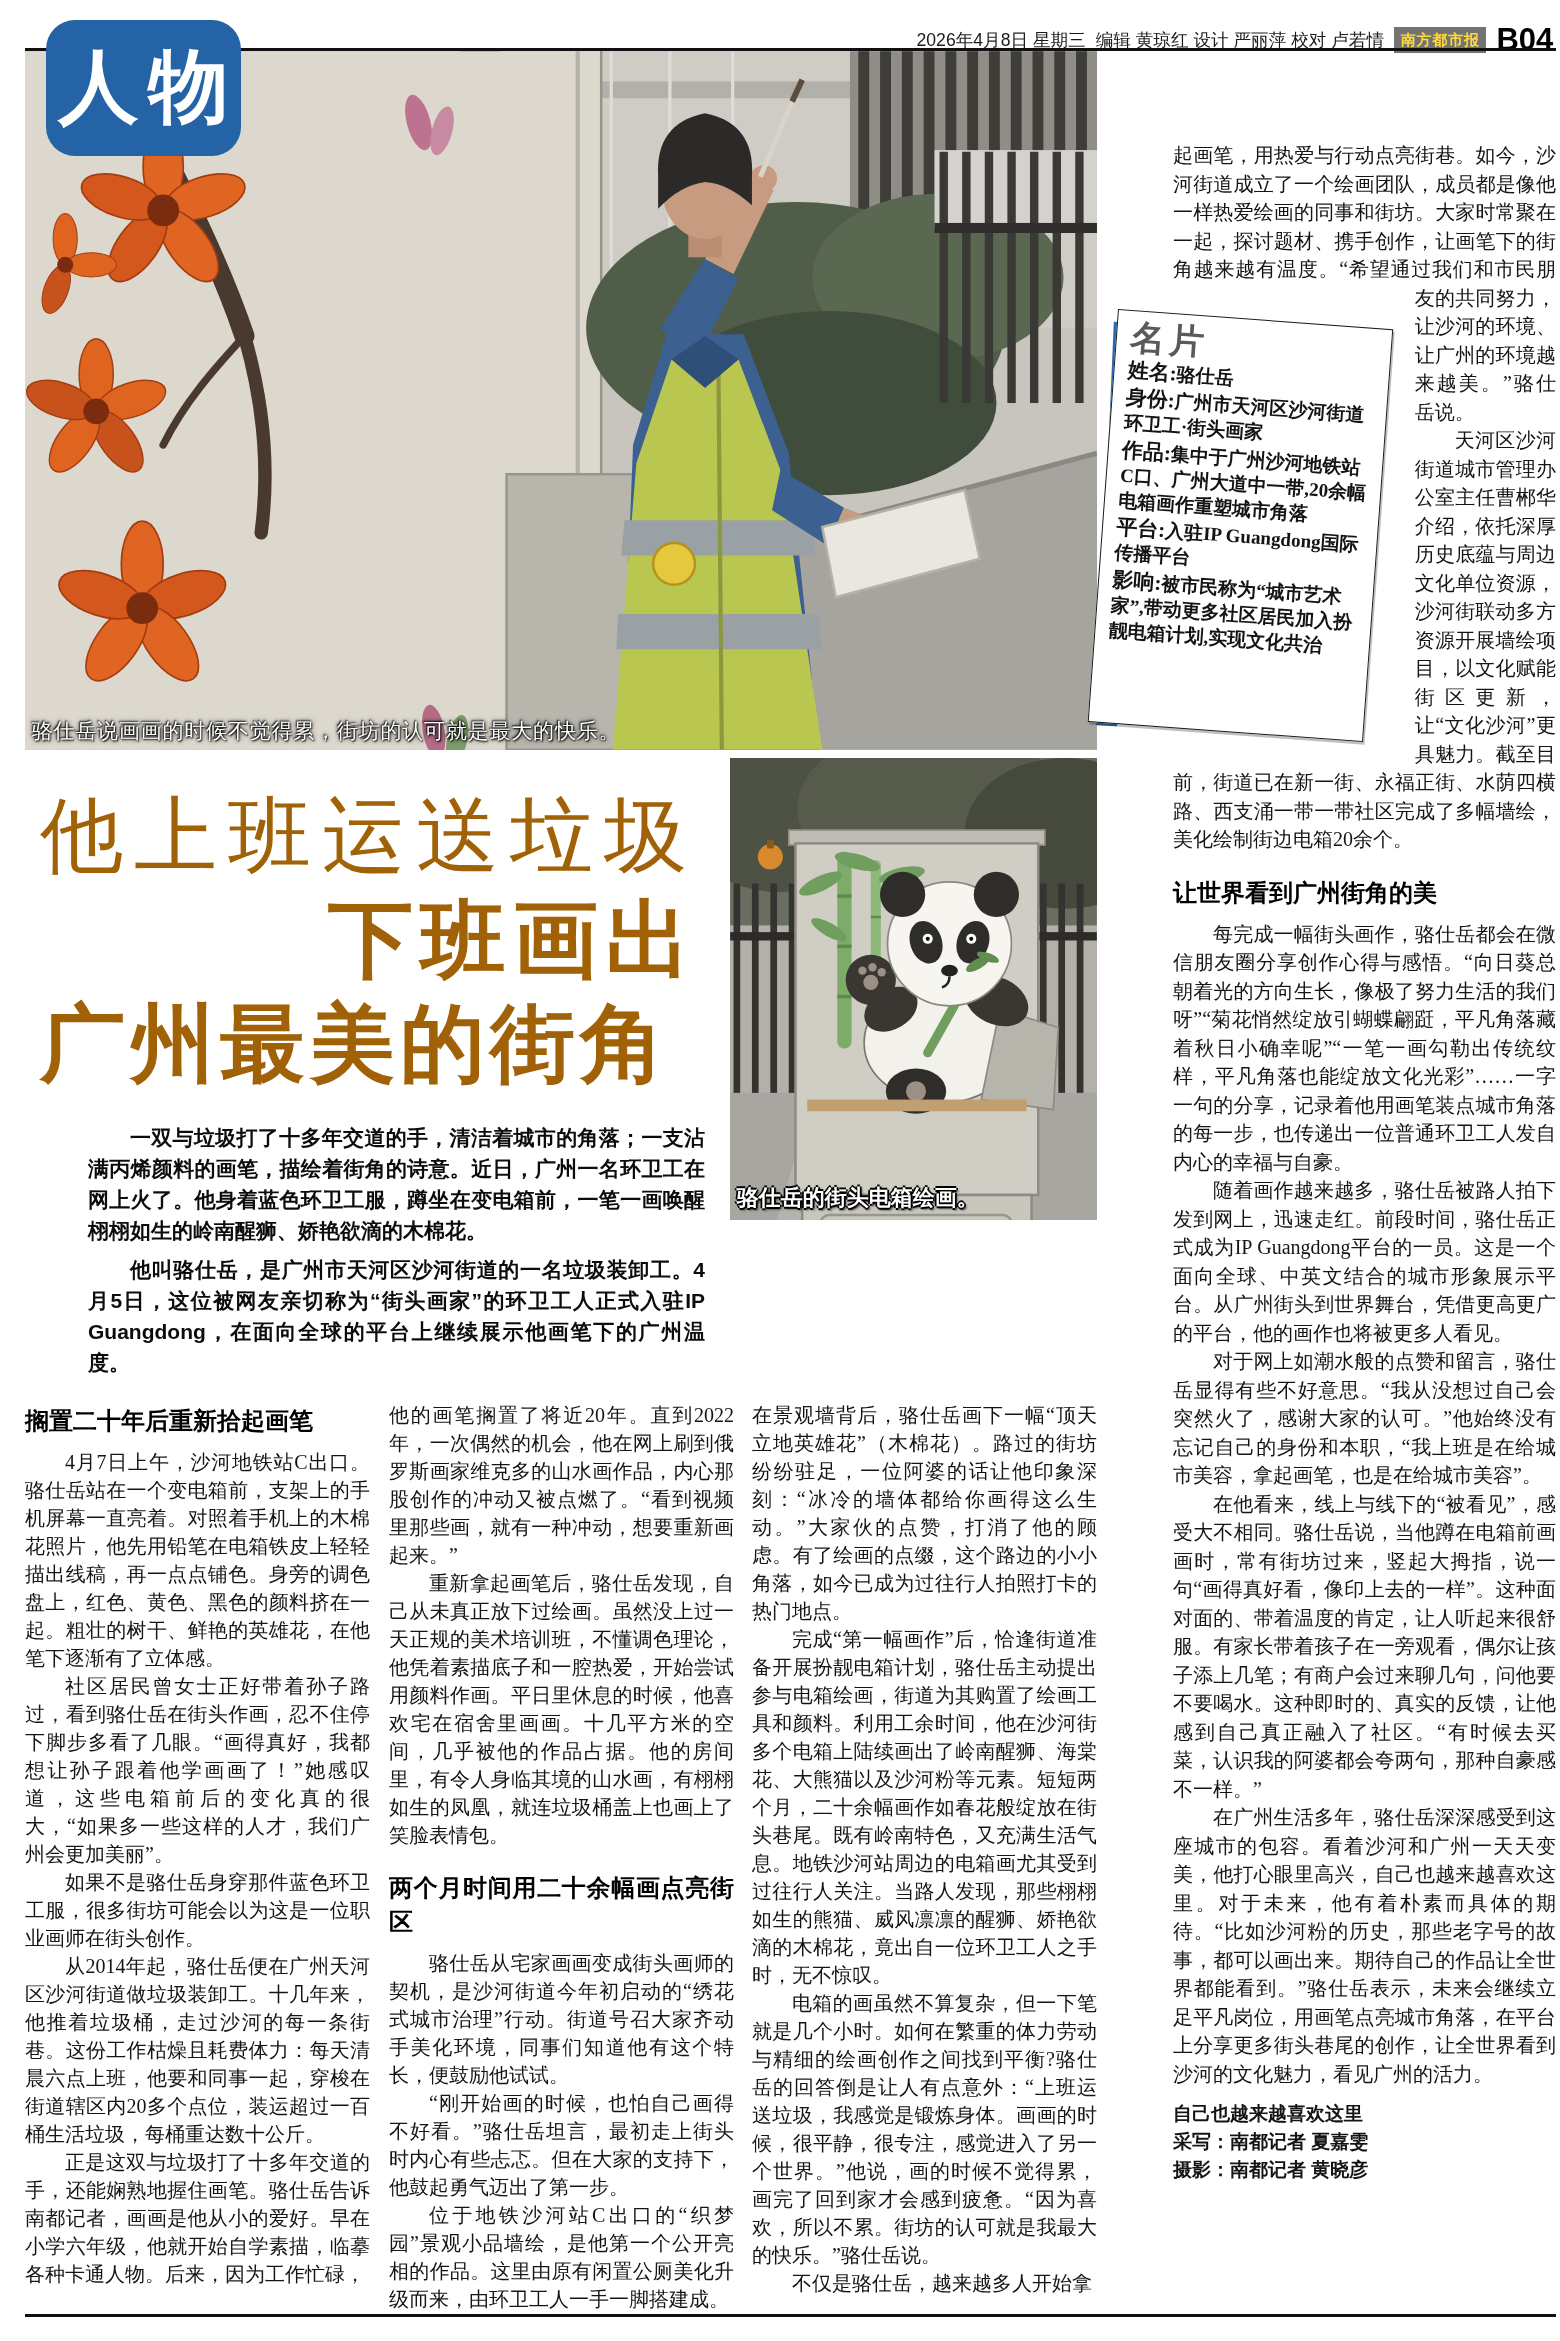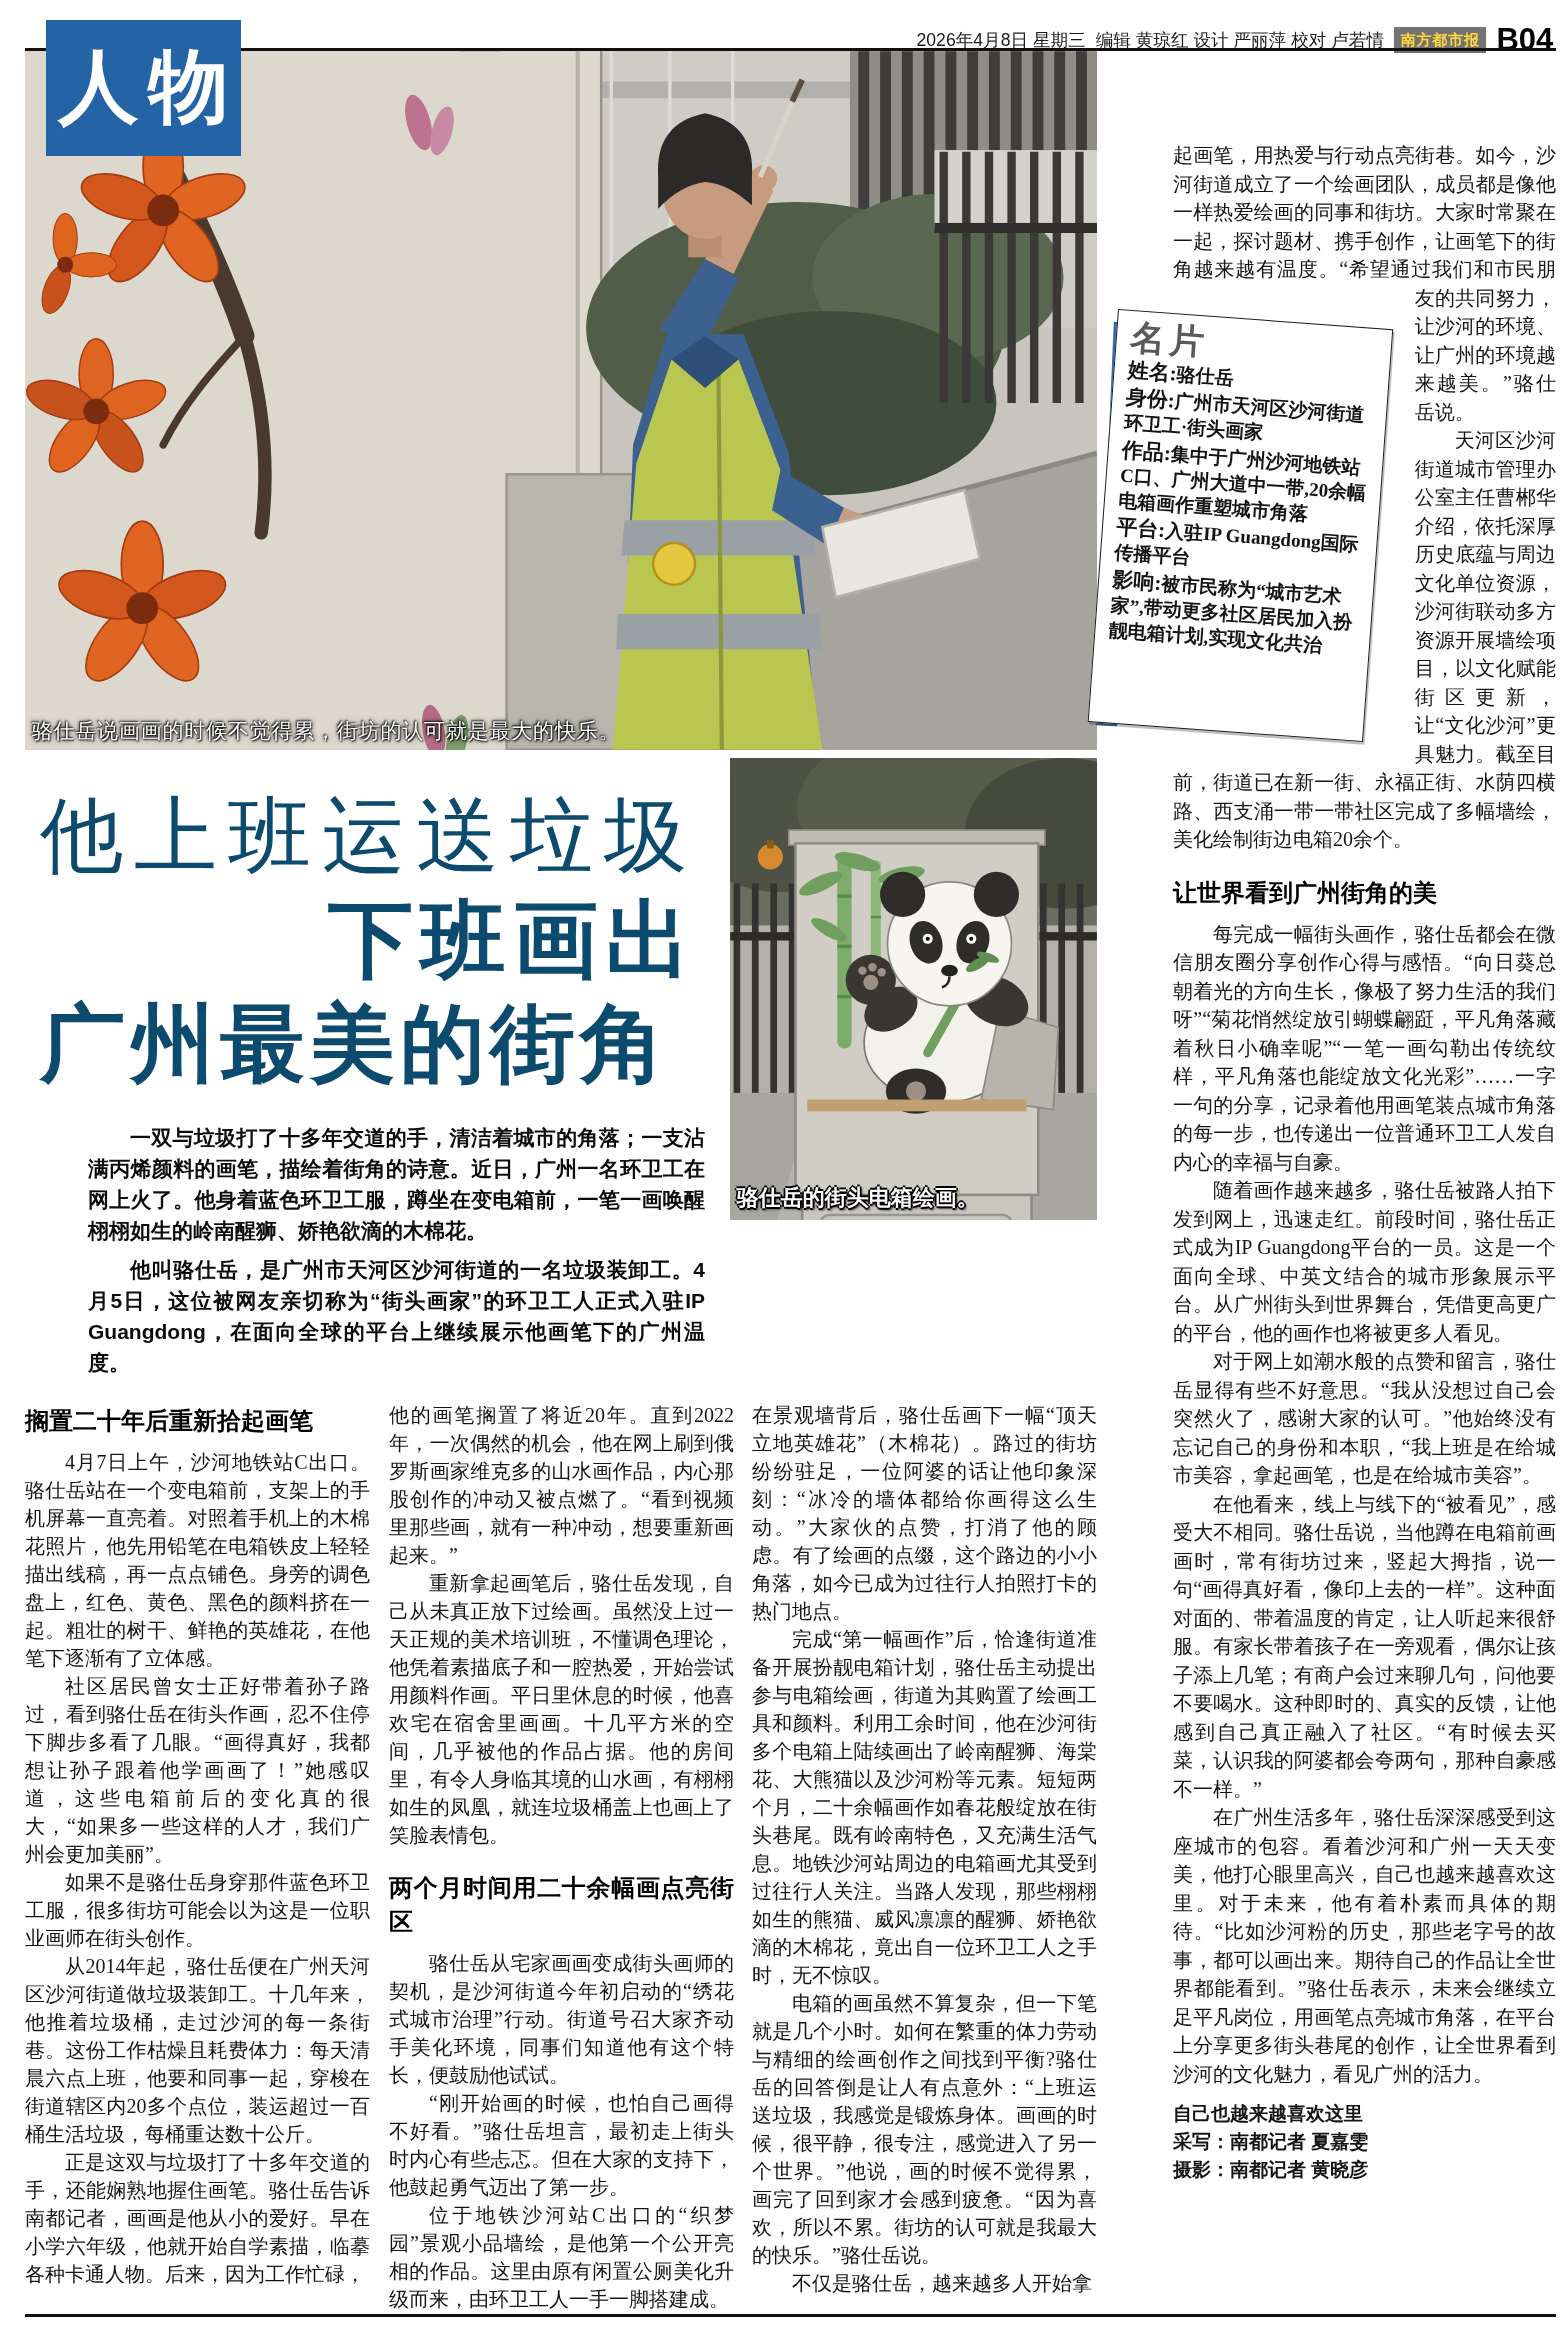--- a/index.html
+++ b/index.html
@@ -5,31 +5,31 @@
   html,body{margin:0;padding:0;background:#e9e9e9;}
   .page{position:relative;width:1560px;height:2342px;background:#ffffff;overflow:hidden;
         font-family:"Liberation Serif",serif;color:#141414;}
   
   .hdr-meta{position:absolute;top:22px;right:6.7px;display:flex;align-items:center;gap:10px;
             font-family:"Liberation Sans",sans-serif;font-size:17.6px;color:#1a1a1a;white-space:nowrap;}
   .brand-box{background:#737373;color:#ffd83d;font-weight:bold;font-size:15px;padding:3.4px 6.7px;letter-spacing:0.8px;}
   .page-no{font-size:31px;font-weight:800;color:#000;}
   .rule-top{position:absolute;left:25px;top:48px;width:1531px;height:3.4px;background:#101010;}
   .section-box{position:absolute;left:46px;top:20px;width:195px;height:136px;background:#2463a5;z-index:8;
-               display:flex;align-items:center;justify-content:center;}
+               display:flex;align-items:center;justify-content:center;border-radius:29px;}
   .section-box span{color:#fff;font-family:"Liberation Sans",sans-serif;font-weight:900;font-size:80px;letter-spacing:10px;margin-left:10px;}
   
   .photo1{position:absolute;left:25px;top:51px;width:1072px;height:699px;overflow:hidden;background:#c8c5bf;}
   .photo2{position:absolute;left:730px;top:758px;width:367px;height:462px;overflow:hidden;background:#b3b0aa;}
   .photo-cap1{position:absolute;left:6.7px;bottom:5px;font-family:"Liberation Sans",sans-serif;font-size:21px;color:#fff;
               text-shadow:0 0 5px #000,0.8px 0.8px 1.7px #000,-0.8px -0.8px 1.7px #000;letter-spacing:0.8px;}
   .photo-cap2{position:absolute;left:6.7px;bottom:6.7px;font-family:"Liberation Sans",sans-serif;font-size:22px;font-weight:bold;color:#fff;
               text-shadow:-1.7px 0 #000,1.7px 0 #000,0 -1.7px #000,0 1.7px #000,1.7px 1.7px 2.5px #000;}
   
-  .headline{position:absolute;left:40px;top:784px;width:658px;color:#0c4a6e;font-family:"Liberation Sans",sans-serif;}
+  .headline{position:absolute;left:40px;top:784px;width:658px;color:#a16207;font-family:"Liberation Sans",sans-serif;}
   .hl1{font-size:83px;font-weight:500;letter-spacing:11px;line-height:104px;white-space:nowrap;}
   .hl2{font-size:85px;font-weight:900;letter-spacing:7.5px;line-height:104px;text-align:right;}
   .hl3{font-size:85px;font-weight:900;letter-spacing:5px;line-height:104px;white-space:nowrap;}
   .lead{position:absolute;left:88px;top:1122px;width:617px;font-family:"Liberation Sans",sans-serif;
         font-size:21px;font-weight:600;line-height:31px;text-align:justify;color:#0c0c0c;}
   .lead p{margin:0 0 8.4px;text-indent:2em;}
   
   .bodycol{position:absolute;top:1401px;font-size:20px;line-height:28px;text-align:justify;}
   #col1{left:25px;width:345px;} #col2{left:389px;width:345px;} #col3{left:752px;width:345px;}
   .bodycol p,.c4 p{margin:0;text-indent:2em;}

